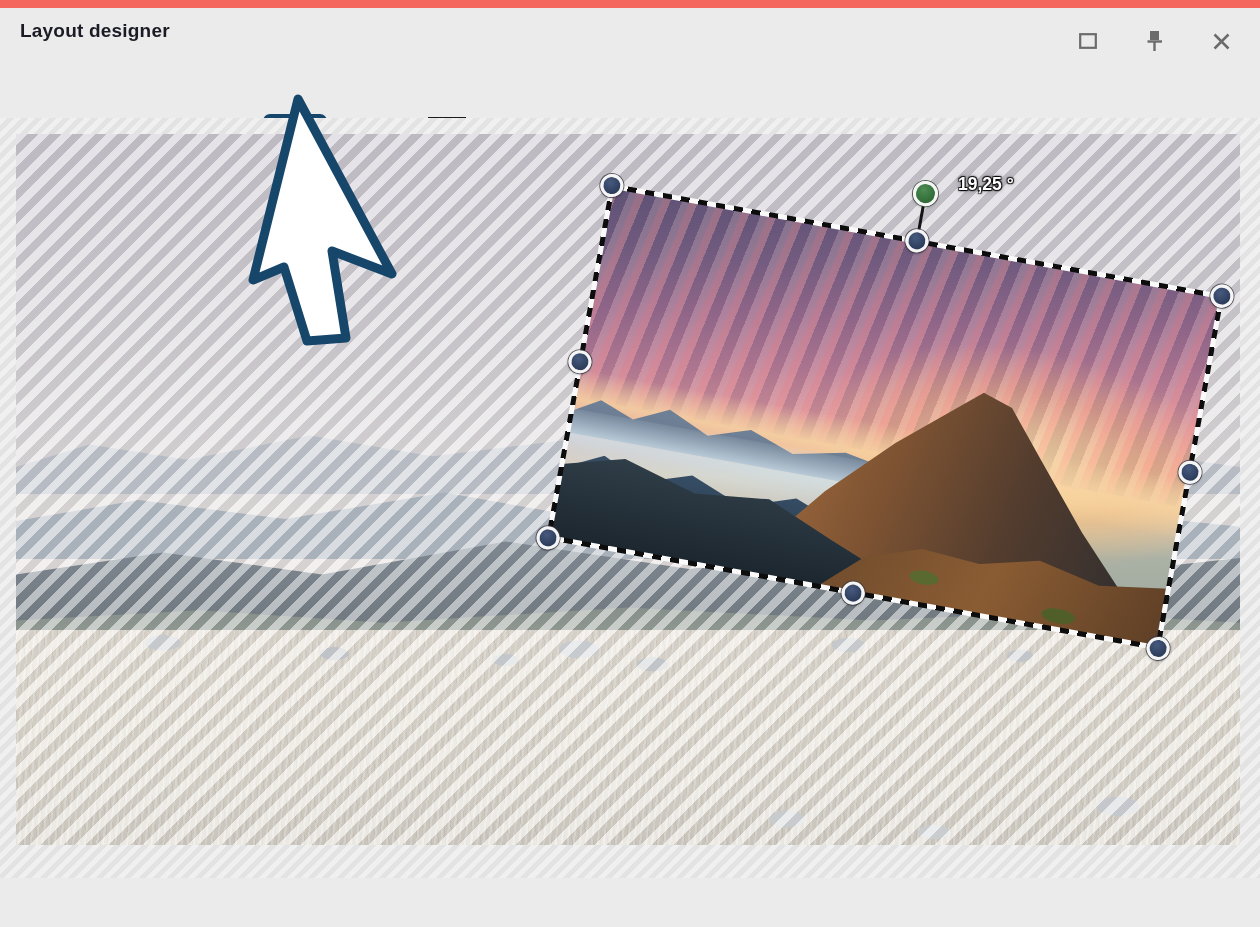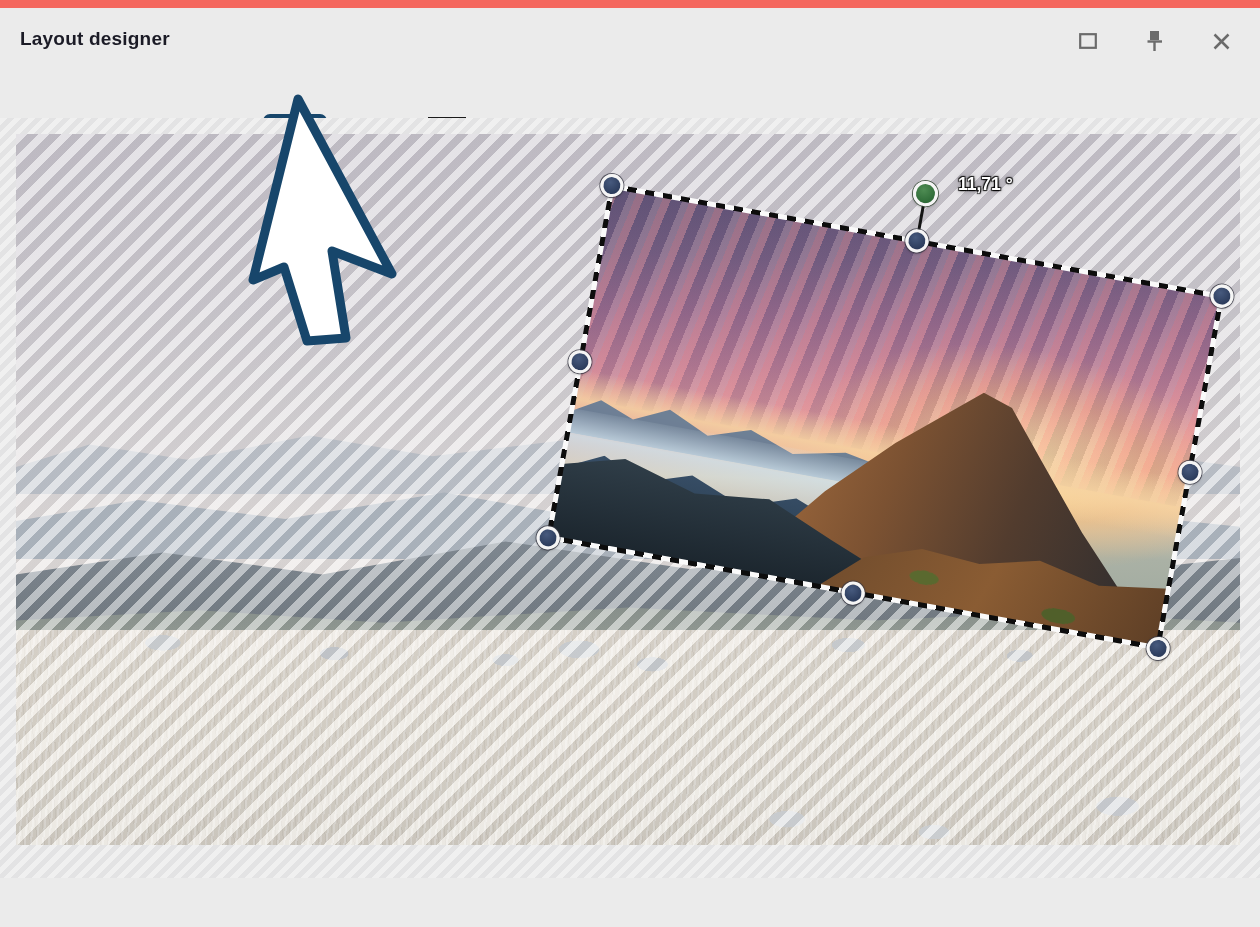--- a/index.html
+++ b/index.html
@@ -3,21 +3,21 @@
 <meta charset="utf-8">
 <style>
   * { margin:0; padding:0; box-sizing:border-box; }
   html,body { width:1260px; height:927px; overflow:hidden; }
   body { font-family:"Liberation Sans", sans-serif; background:#ebebeb; }
   .app { position:relative; width:1260px; height:927px; background:#ebebeb; overflow:hidden; }
 
   
   .accent-bar { position:absolute; left:0; top:0; width:100%; height:8px; background:#f4675e; }
   .titlebar { position:absolute; left:0; top:8px; width:100%; height:48px; }
-  .title { position:absolute; left:20px; top:20px; font-size:19px; font-weight:bold; color:#1b1b26; letter-spacing:.2px; }
+  .title { position:absolute; left:20px; top:12px; font-size:19px; font-weight:bold; color:#1b1b26; letter-spacing:.2px; }
   .winbtn { position:absolute; top:20px; width:26px; height:26px; display:flex; align-items:center; justify-content:center; cursor:default; }
   .winbtn svg { display:block; }
 
   
   .toolbar-top { position:absolute; left:0; top:56px; width:100%; height:62px; background:#ebebeb; }
   .tb { position:absolute; display:flex; align-items:center; justify-content:center; }
   .vsep { position:absolute; width:1px; background:#b9b9b9; }
   .vsep.t { top:64px; height:46px; }
   .caret { position:absolute; width:0; height:0; border-left:6px solid transparent; border-right:6px solid transparent; border-top:7px solid #2a2a2a; }
   .active-tool { position:absolute; left:263px; top:58px; width:64px; height:54px; border:4px solid #17466b; border-radius:7px; background:#d3d3d3; display:flex; align-items:center; justify-content:center; }
@@ -313,21 +313,21 @@
       <div class="handle" style="left:0; top:0;"></div>
       <div class="handle" style="left:50%; top:0;"></div>
       <div class="handle" style="left:100%; top:0;"></div>
       <div class="handle" style="left:0; top:50%;"></div>
       <div class="handle" style="left:100%; top:50%;"></div>
       <div class="handle" style="left:0; top:100%;"></div>
       <div class="handle" style="left:50%; top:100%;"></div>
       <div class="handle" style="left:100%; top:100%;"></div>
     </div>
 
-    <span class="angle-label">11,71 °</span>
+    <span class="angle-label">19,25 °</span>
   </div>
 
   <svg class="big-cursor" width="152" height="262" viewBox="0 0 152 262">
     <polygon points="52,5 7,186 38,173 61,247 100,244 86,157 146,180" fill="#ffffff" stroke="#17466b" stroke-width="9" stroke-linejoin="round"></polygon>
   </svg>
 
   <div class="toolbar-bottom">
     
     
     

